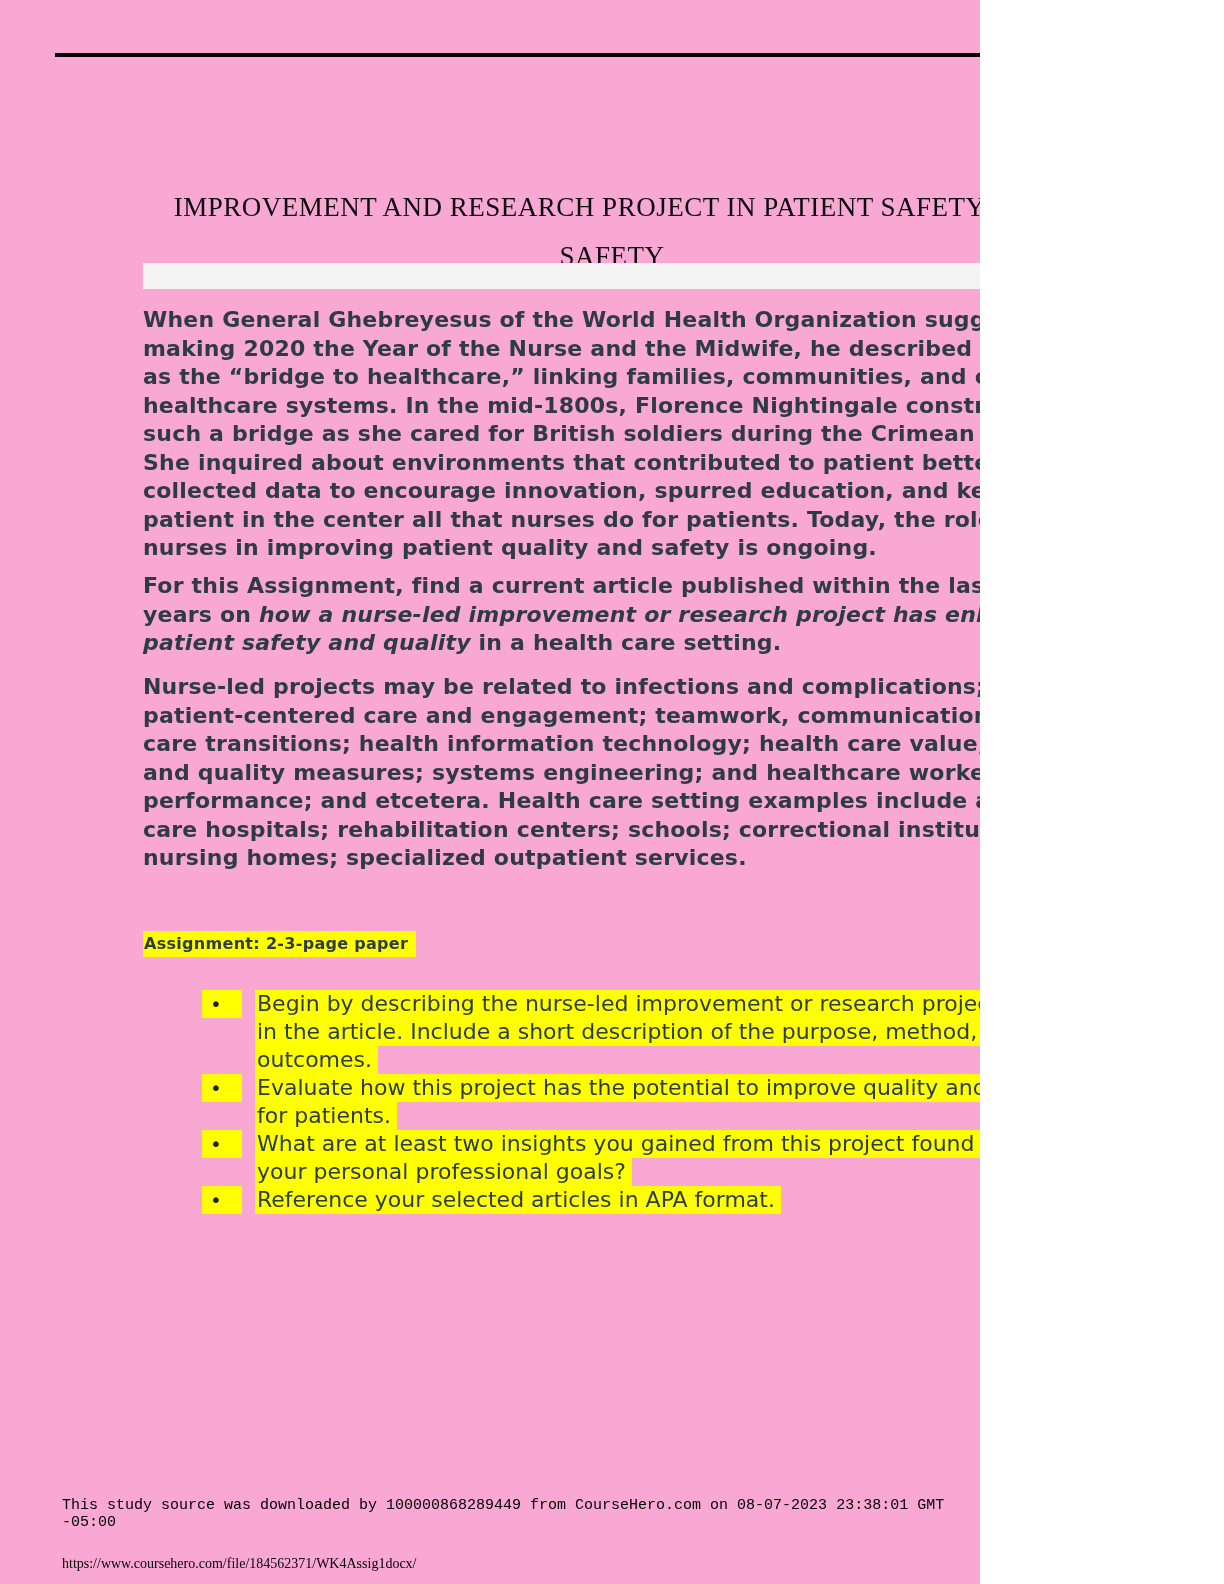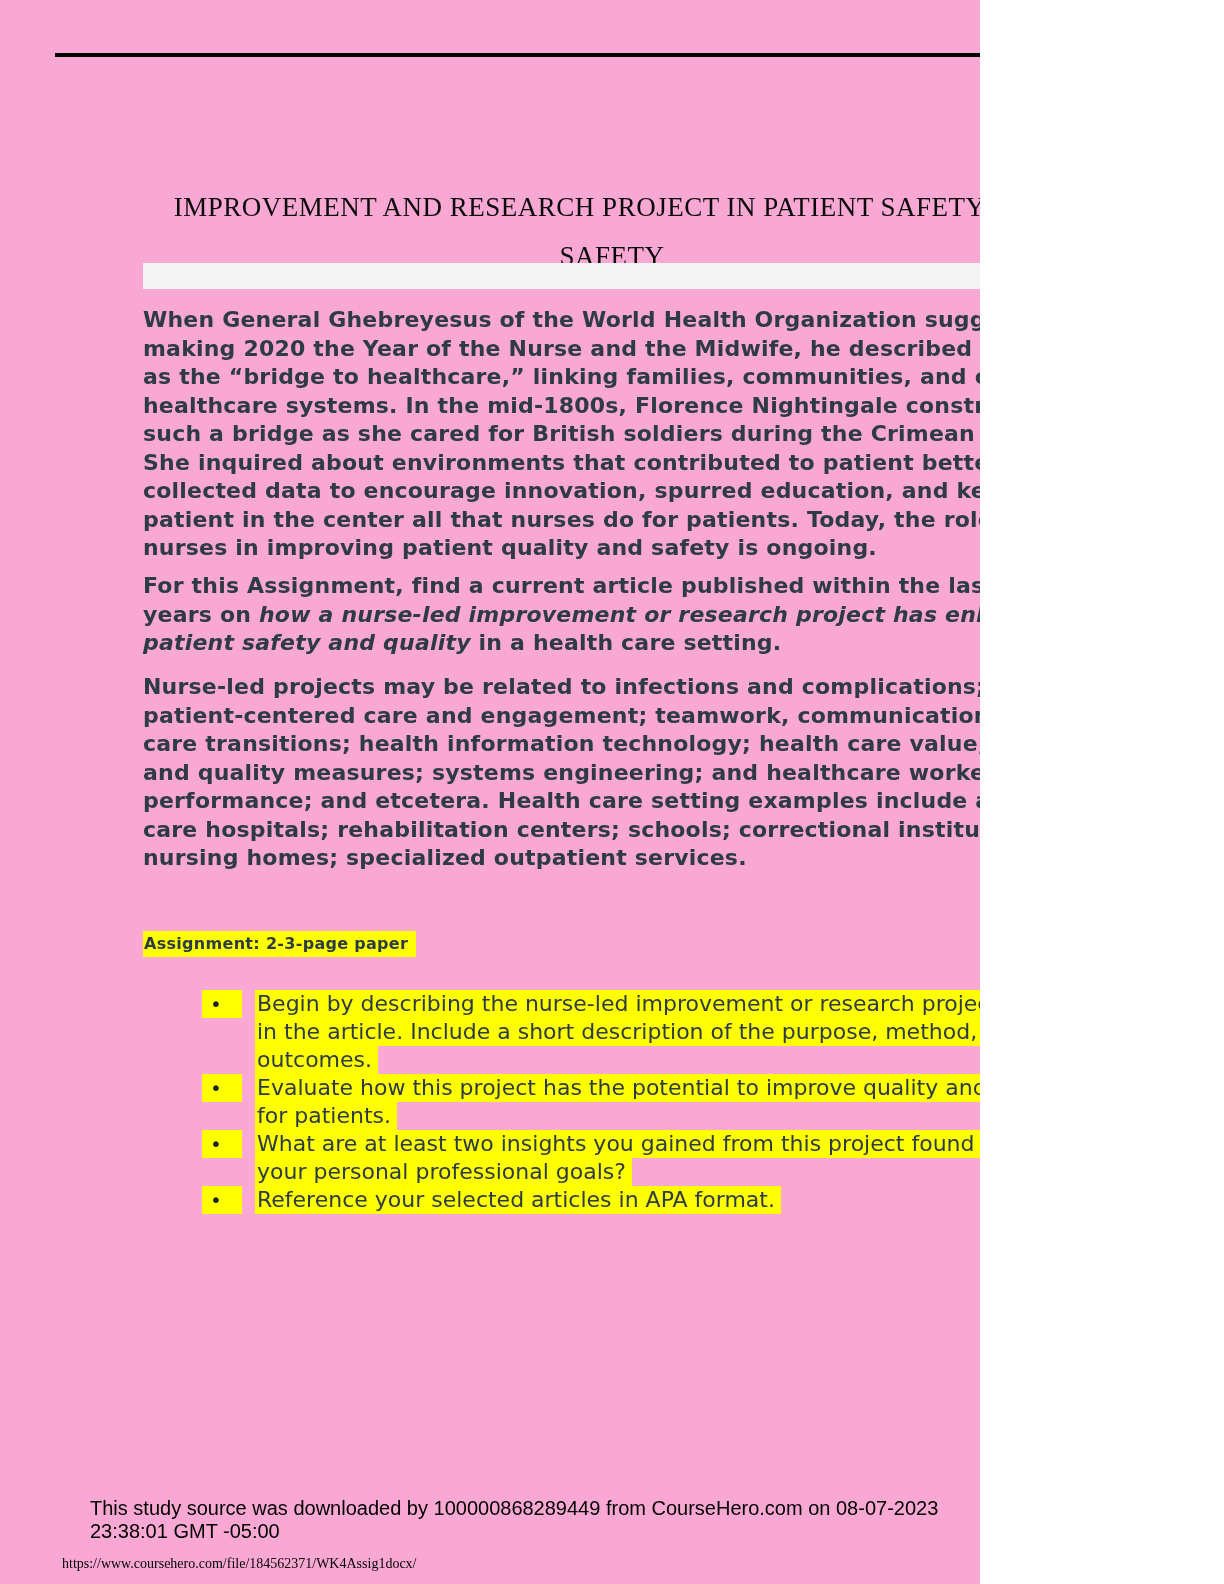--- a/index.html
+++ b/index.html
@@ -55,22 +55,22 @@
   }
   .bullet-text{width:832px;}
   .hl-run{
     background:#ffff00;
     padding:1px 6px 2px 2px;
     box-decoration-break:clone;
     -webkit-box-decoration-break:clone;
   }
   .footer-note{
     position:absolute;left:62px;top:1497px;
-    font-family:Liberation Sans, sans-serif;
-    font-size:20px;color:#000000;margin-left:28px;
+    font-family:Liberation Mono, monospace;
+    font-size:15px;color:#000000;
   }
   .footer-url{
     position:absolute;left:62px;top:1556px;
     font-family:"Liberation Serif", serif;
     font-size:14px;color:#000000;
   }
   em{font-style:italic;}
 </style>
 </head>
 <body>

